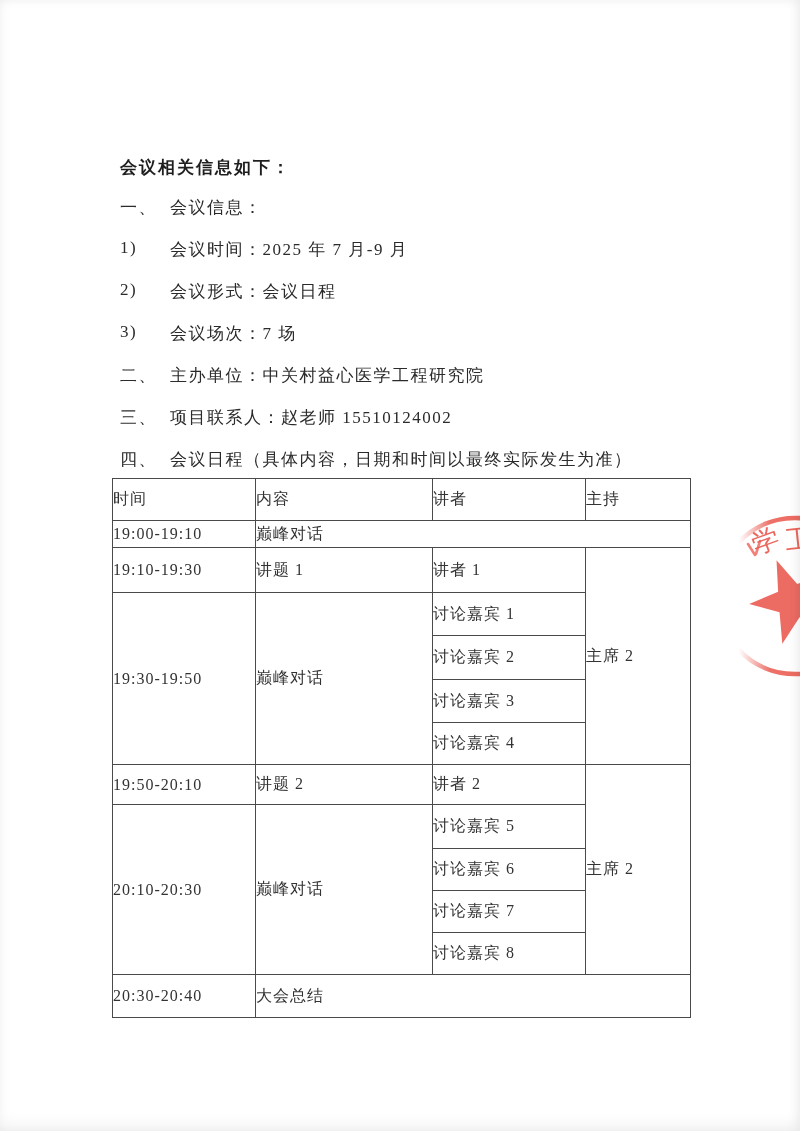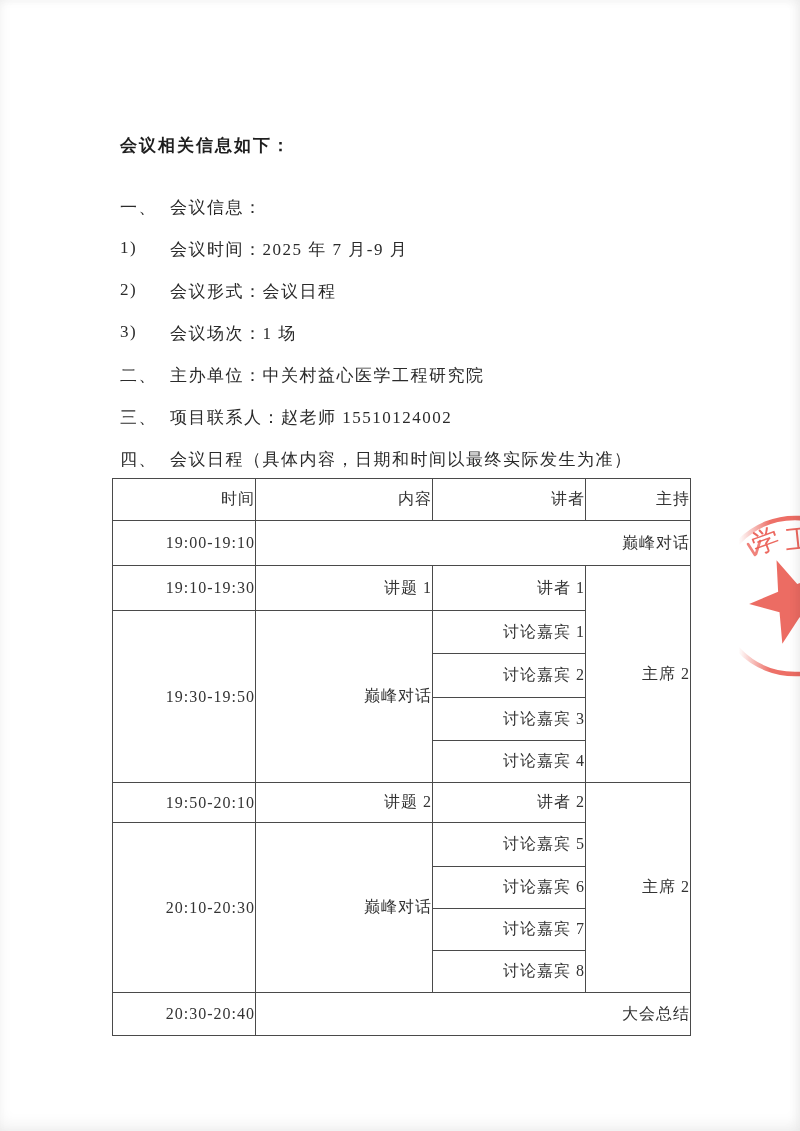--- a/index.html
+++ b/index.html
@@ -10,41 +10,41 @@
     overflow: hidden;
     font-family: "Liberation Serif", "DejaVu Serif", serif;
     color: #262626;
   }
   .scan-vignette {
     position: absolute; inset: 0; pointer-events: none;
     box-shadow: inset 0 -7px 14px rgba(0,0,0,0.05), inset -5px 0 10px rgba(0,0,0,0.03), inset 0 4px 8px rgba(0,0,0,0.02);
     z-index: 5;
   }
   .intro {
-    position: absolute; left: 120px; top: 134px;
+    position: absolute; left: 120px; top: 156px;
     font-size: 17px; font-weight: 700; letter-spacing: 2px;
     color: #1e1e1e;
   }
   .doc-line {
     position: absolute; left: 120px;
     display: flex; align-items: flex-start;
     font-size: 17px; letter-spacing: 1.5px; color: #2b2b2b;
     white-space: nowrap;
   }
   .doc-line .num { width: 50px; flex: none; }
   table.schedule {
     position: absolute; left: 112px; top: 478px;
     border-collapse: collapse; table-layout: fixed;
     width: 578px;
     font-size: 16px; color: #333;
     letter-spacing: 1px;
   }
   table.schedule td {
     border: 1px solid #4a4a4a;
-    text-align: right; vertical-align: middle;
+    text-align: left; vertical-align: middle;
     padding: 0; overflow: hidden;
   }
   table.schedule { border: 1.5px solid #3c3c3c; }
   .c-time  { width: 143px; }
   .c-cont  { width: 177px; }
   .c-speak { width: 153px; }
   .c-host  { width: 105px; }
   .seal {
     position: absolute; left: 710px; top: 510px;
     width: 180px; height: 180px;
@@ -70,21 +70,21 @@
 <div class="doc-line" style="top:238px">
   <span class="num">1)</span>
   <span class="txt">会议时间：2025 年 7 月-9 月</span>
 </div>
 <div class="doc-line" style="top:280px">
   <span class="num">2)</span>
   <span class="txt">会议形式：会议日程</span>
 </div>
 <div class="doc-line" style="top:322px">
   <span class="num">3)</span>
-  <span class="txt">会议场次：1 场</span>
+  <span class="txt">会议场次：7 场</span>
 </div>
 <div class="doc-line" style="top:364px">
   <span class="num">二、</span>
   <span class="txt">主办单位：中关村益心医学工程研究院</span>
 </div>
 <div class="doc-line" style="top:406px">
   <span class="num">三、</span>
   <span class="txt">项目联系人：赵老师 15510124002</span>
 </div>
 <div class="doc-line" style="top:448px">
@@ -99,21 +99,21 @@
       <col class="c-speak">
       <col class="c-host">
   </colgroup>
   <tbody>
     <tr style="height:42px">
       <td>时间</td>
       <td>内容</td>
       <td>讲者</td>
       <td>主持</td>
     </tr>
-    <tr style="height:45px">
+    <tr style="height:27px">
       <td>19:00-19:10</td>
       <td colspan="3">巅峰对话</td>
     </tr>
     <tr style="height:45px">
       <td>19:10-19:30</td>
       <td>讲题 1</td>
       <td>讲者 1</td>
       <td rowspan="5">主席 2</td>
     </tr>
     <tr style="height:43px">

